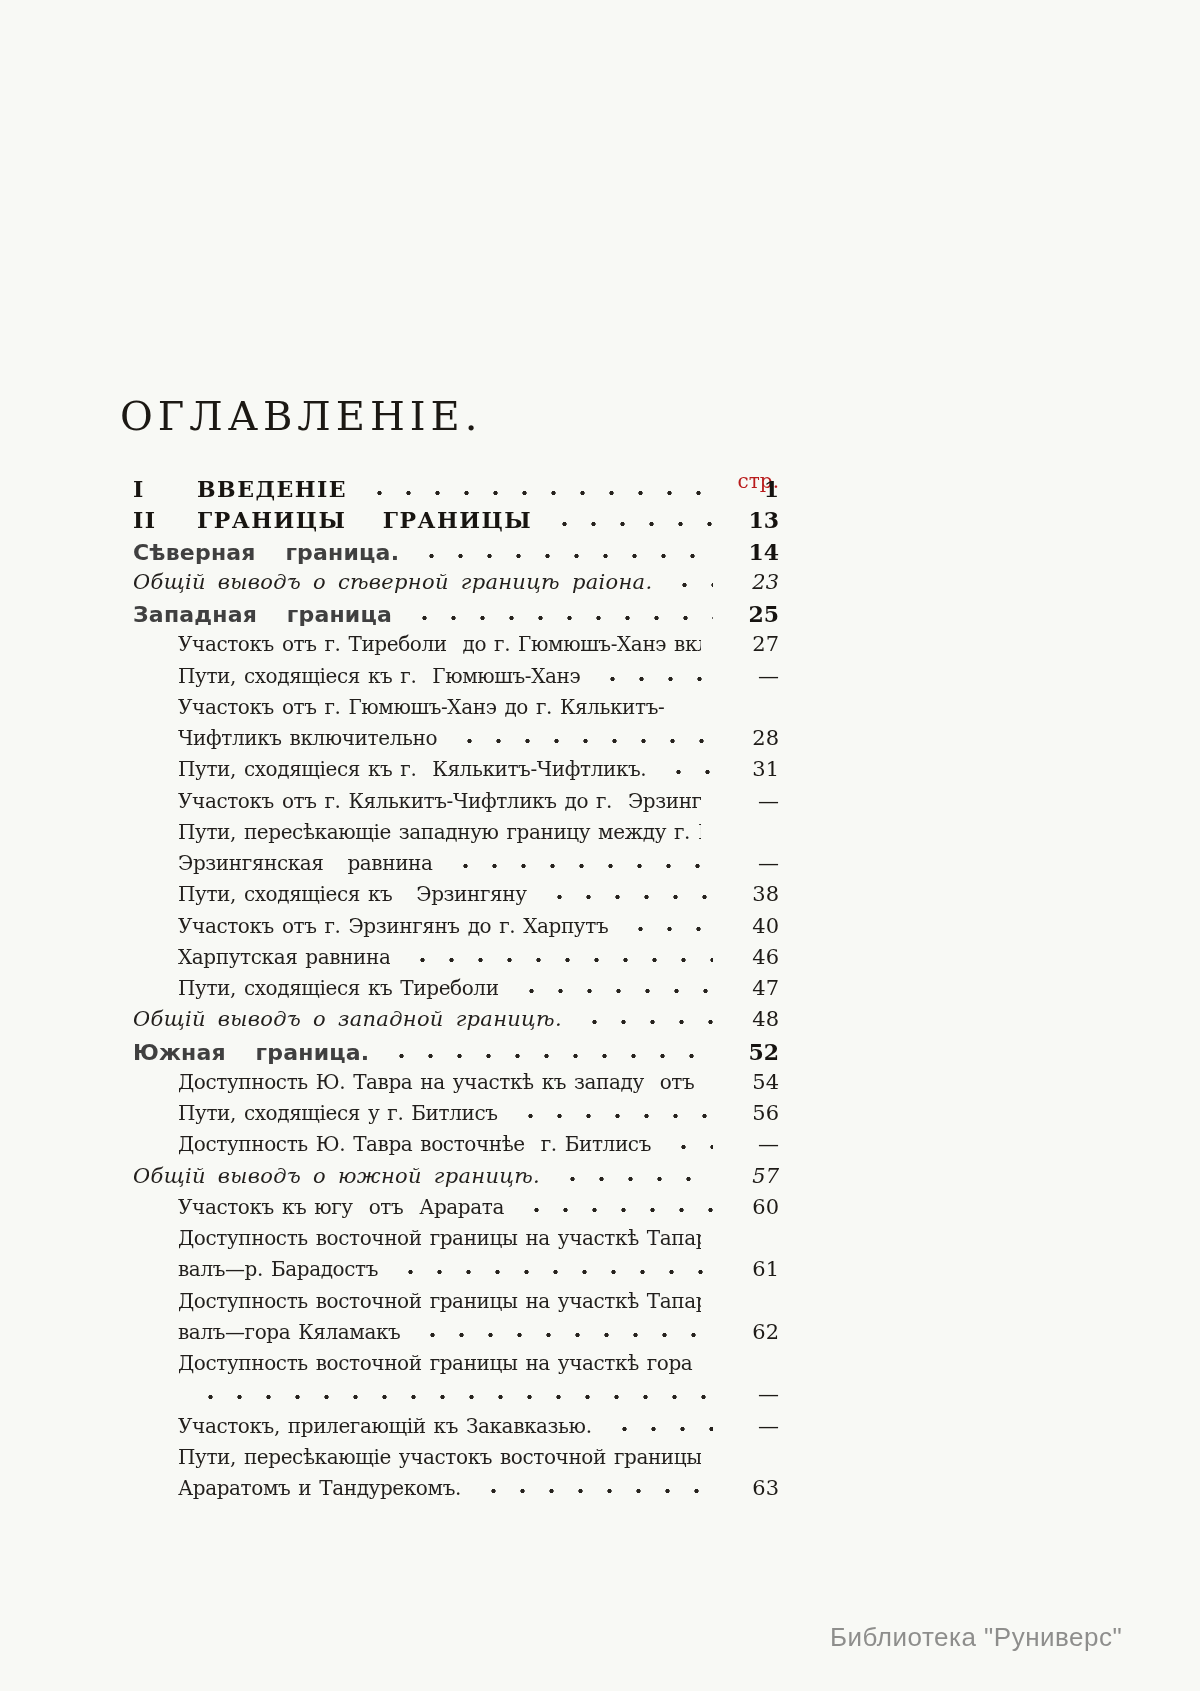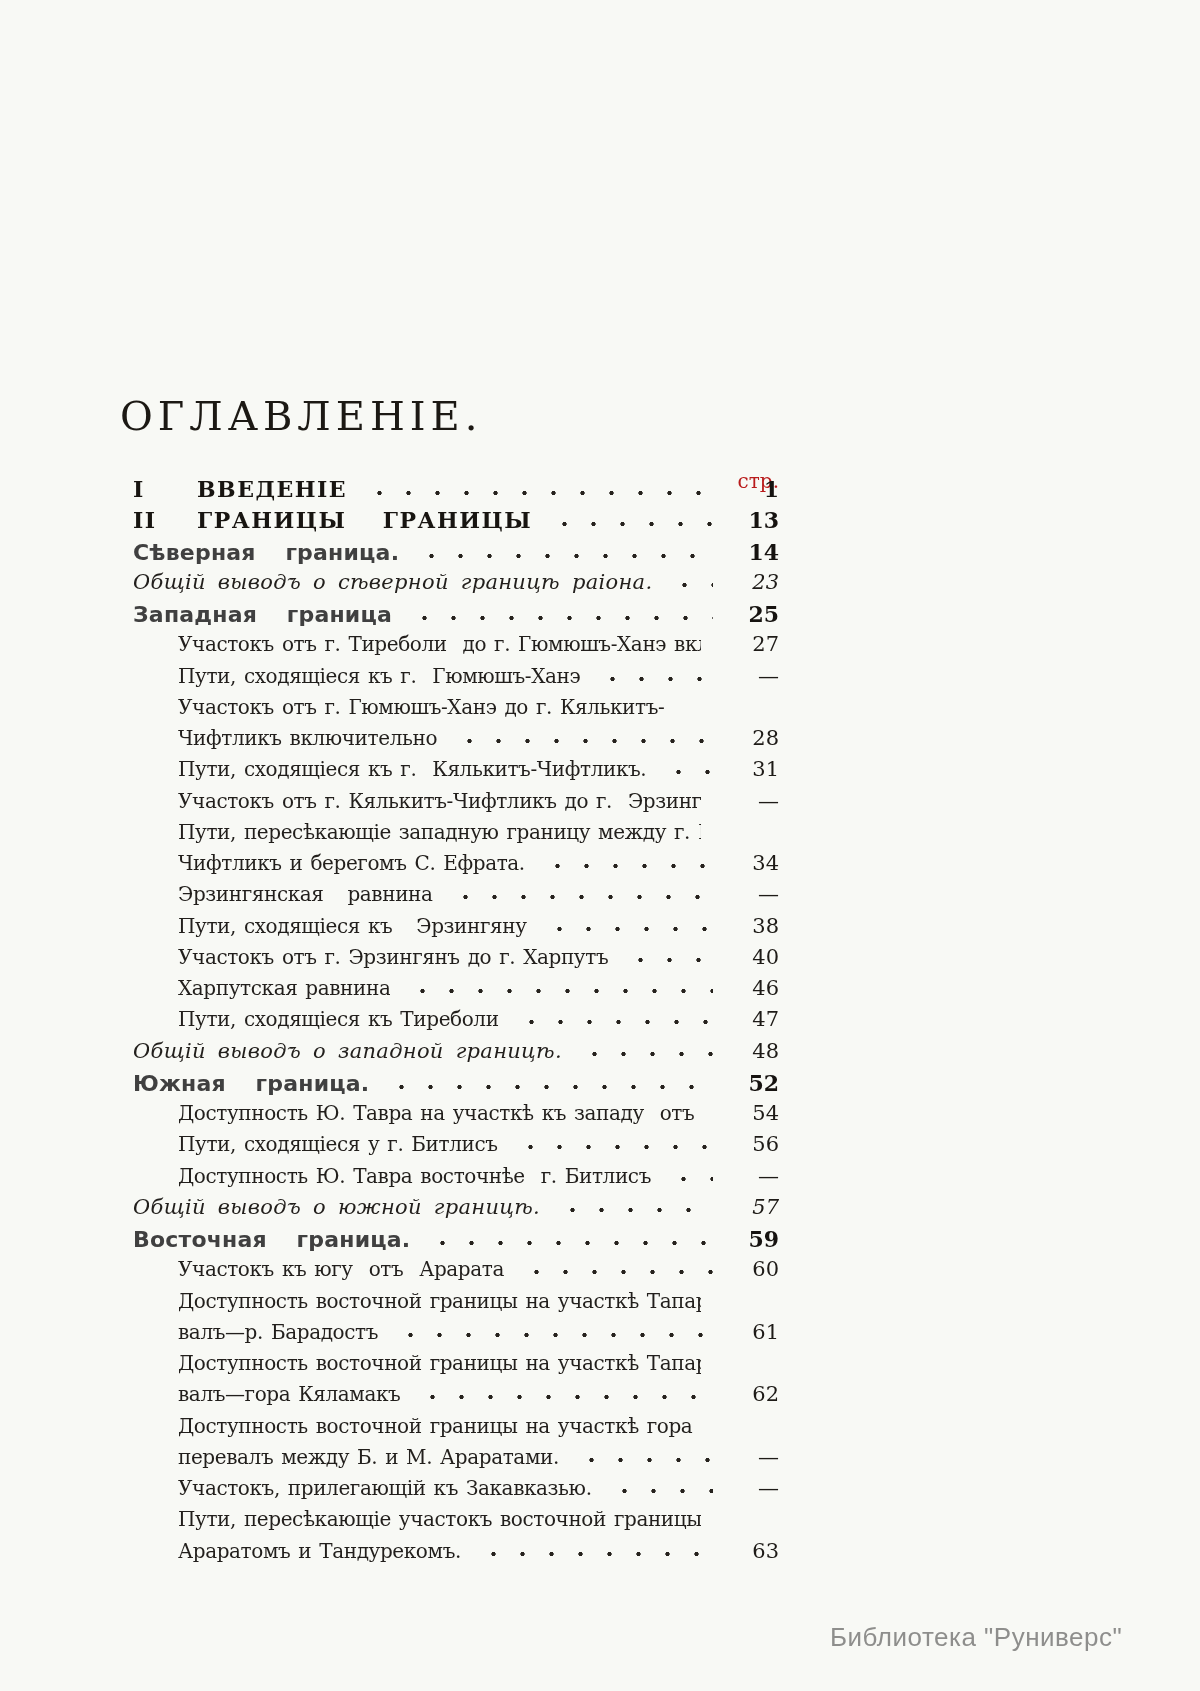--- a/index.html
+++ b/index.html
@@ -124,39 +124,37 @@
       <div class="row section"><span class="label">Сѣверная  граница.</span><span class="leader dots"></span><span class="pagenum pg-bold">14</span></div>
       <div class="row summary"><span class="label">Общій выводъ о сѣверной границѣ раіона.</span><span class="leader dots"></span><span class="pagenum pg-italic">23</span></div>
       <div class="row section"><span class="label">Западная  граница</span><span class="leader dots"></span><span class="pagenum pg-bold">25</span></div>
       <div class="row item ind"><span class="label">Участокъ отъ г. Тиреболи  до г. Гюмюшъ-Ханэ включительно.</span><span class="leader"></span><span class="pagenum pg-normal">27</span></div>
       <div class="row item ind"><span class="label">Пути, сходящіеся къ г.  Гюмюшъ-Ханэ</span><span class="leader dots"></span><span class="pagenum pg-normal">—</span></div>
       <div class="row item ind"><span class="label">Участокъ отъ г. Гюмюшъ-Ханэ до г. Кялькитъ-</span><span class="leader"></span><span class="pagenum pg-normal"></span></div>
       <div class="row item ind"><span class="label">Чифтликъ включительно</span><span class="leader dots"></span><span class="pagenum pg-normal">28</span></div>
       <div class="row item ind"><span class="label">Пути, сходящіеся къ г.  Кялькитъ-Чифтликъ.</span><span class="leader dots"></span><span class="pagenum pg-normal">31</span></div>
       <div class="row item ind"><span class="label">Участокъ отъ г. Кялькитъ-Чифтликъ до г.  Эрзингянъ.</span><span class="leader dots"></span><span class="pagenum pg-normal">—</span></div>
       <div class="row item ind"><span class="label">Пути, пересѣкающіе западную границу между г. Кялькитъ-</span><span class="leader"></span><span class="pagenum pg-normal"></span></div>
-      <div class="row item ind"><span class="label">Чифтликъ и берегомъ С. Ефрата.</span><span class="leader dots"></span><span class="pagenum pg-normal">34</span></div>
       <div class="row item ind"><span class="label">Эрзингянская   равнина</span><span class="leader dots"></span><span class="pagenum pg-normal">—</span></div>
       <div class="row item ind"><span class="label">Пути, сходящіеся къ   Эрзингяну</span><span class="leader dots"></span><span class="pagenum pg-normal">38</span></div>
       <div class="row item ind"><span class="label">Участокъ отъ г. Эрзингянъ до г. Харпутъ</span><span class="leader dots"></span><span class="pagenum pg-normal">40</span></div>
       <div class="row item ind"><span class="label">Харпутская равнина</span><span class="leader dots"></span><span class="pagenum pg-normal">46</span></div>
       <div class="row item ind"><span class="label">Пути, сходящіеся къ Тиреболи</span><span class="leader dots"></span><span class="pagenum pg-normal">47</span></div>
       <div class="row summary"><span class="label">Общій выводъ о западной границѣ.</span><span class="leader dots"></span><span class="pagenum pg-normal">48</span></div>
       <div class="row section"><span class="label">Южная  граница.</span><span class="leader dots"></span><span class="pagenum pg-bold">52</span></div>
       <div class="row item ind"><span class="label">Доступность Ю. Тавра на участкѣ къ западу  отъ г. Битлисъ</span><span class="leader"></span><span class="pagenum pg-normal">54</span></div>
       <div class="row item ind"><span class="label">Пути, сходящіеся у г. Битлисъ</span><span class="leader dots"></span><span class="pagenum pg-normal">56</span></div>
       <div class="row item ind"><span class="label">Доступность Ю. Тавра восточнѣе  г. Битлисъ</span><span class="leader dots"></span><span class="pagenum pg-normal">—</span></div>
       <div class="row summary"><span class="label">Общій выводъ о южной границѣ.</span><span class="leader dots"></span><span class="pagenum pg-italic">57</span></div>
-      <div class="row section"><span class="label">Восточная  граница.</span><span class="leader dots"></span><span class="pagenum pg-bold">59</span></div>
       <div class="row item ind"><span class="label">Участокъ къ югу  отъ  Арарата</span><span class="leader dots"></span><span class="pagenum pg-normal">60</span></div>
       <div class="row item ind"><span class="label">Доступность восточной границы на участкѣ Тапаризскій пере-</span><span class="leader"></span><span class="pagenum pg-normal"></span></div>
       <div class="row item ind"><span class="label">валъ—р. Барадостъ</span><span class="leader dots"></span><span class="pagenum pg-normal">61</span></div>
       <div class="row item ind"><span class="label">Доступность восточной границы на участкѣ Тапаризскій пере-</span><span class="leader"></span><span class="pagenum pg-normal"></span></div>
       <div class="row item ind"><span class="label">валъ—гора Кяламакъ</span><span class="leader dots"></span><span class="pagenum pg-normal">62</span></div>
       <div class="row item ind"><span class="label">Доступность восточной границы на участкѣ гора Кяламакъ —</span><span class="leader"></span><span class="pagenum pg-normal"></span></div>
-      <div class="row item ind"><span class="label">перевалъ между Б. и М. Араратами.</span><span class="leader dots"></span><span class="pagenum pg-normal">—</span></div>
+      <div class="row item ind"><span class="leader dots"></span><span class="pagenum pg-normal">—</span></div>
       <div class="row item ind"><span class="label">Участокъ, прилегающій къ Закавказью.</span><span class="leader dots"></span><span class="pagenum pg-normal">—</span></div>
       <div class="row item ind"><span class="label">Пути, пересѣкающіе участокъ восточной границы между</span><span class="leader"></span><span class="pagenum pg-normal"></span></div>
       <div class="row item ind"><span class="label">Араратомъ и Тандурекомъ.</span><span class="leader dots"></span><span class="pagenum pg-normal">63</span></div>
     </div>
 
   <div class="watermark">Библиотека "Руниверс"</div>
 </div>
 
 </body></html>

